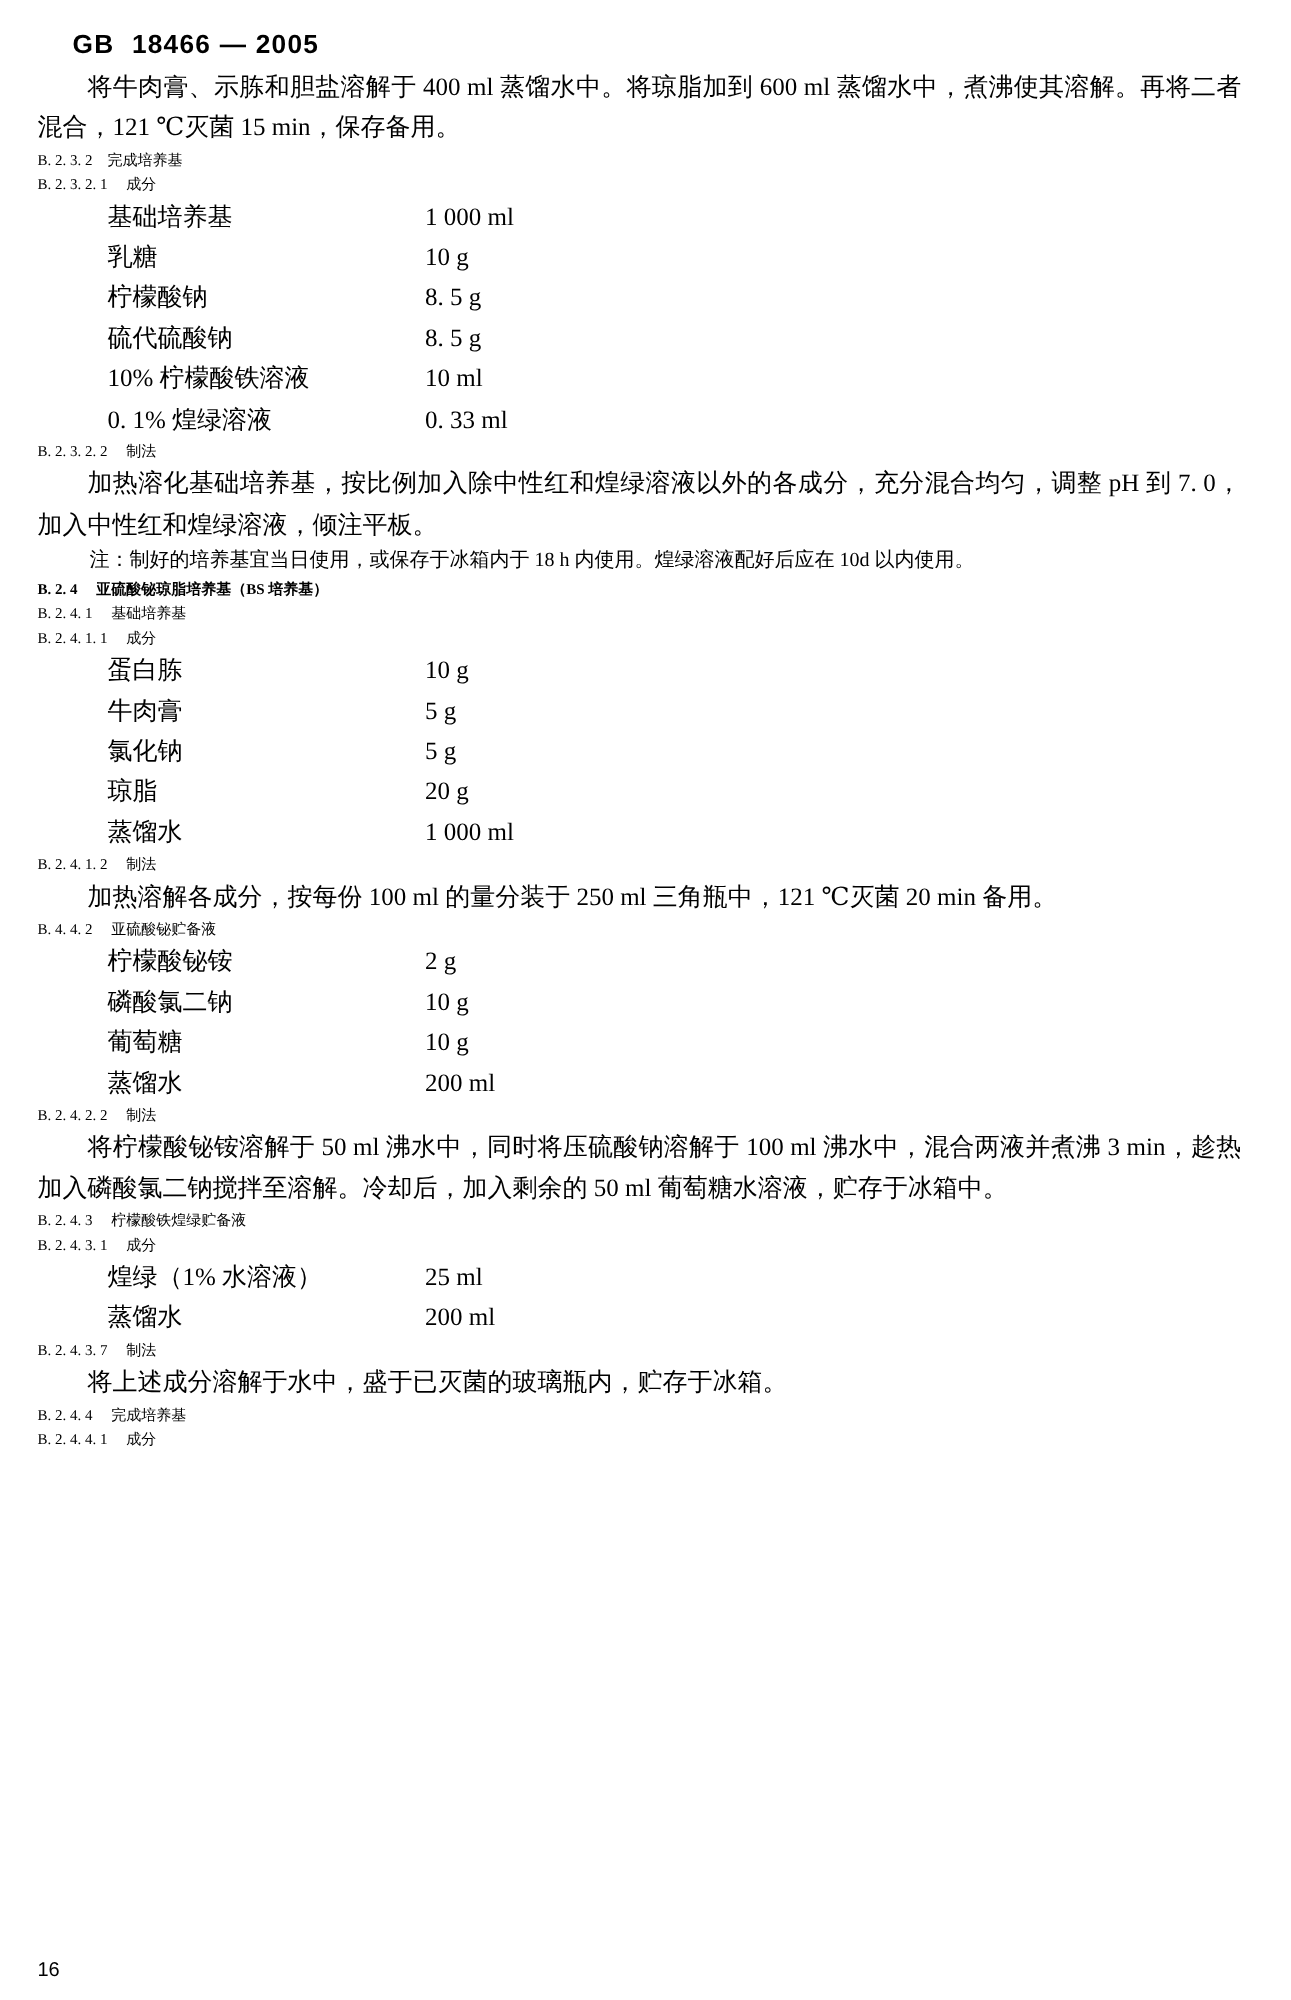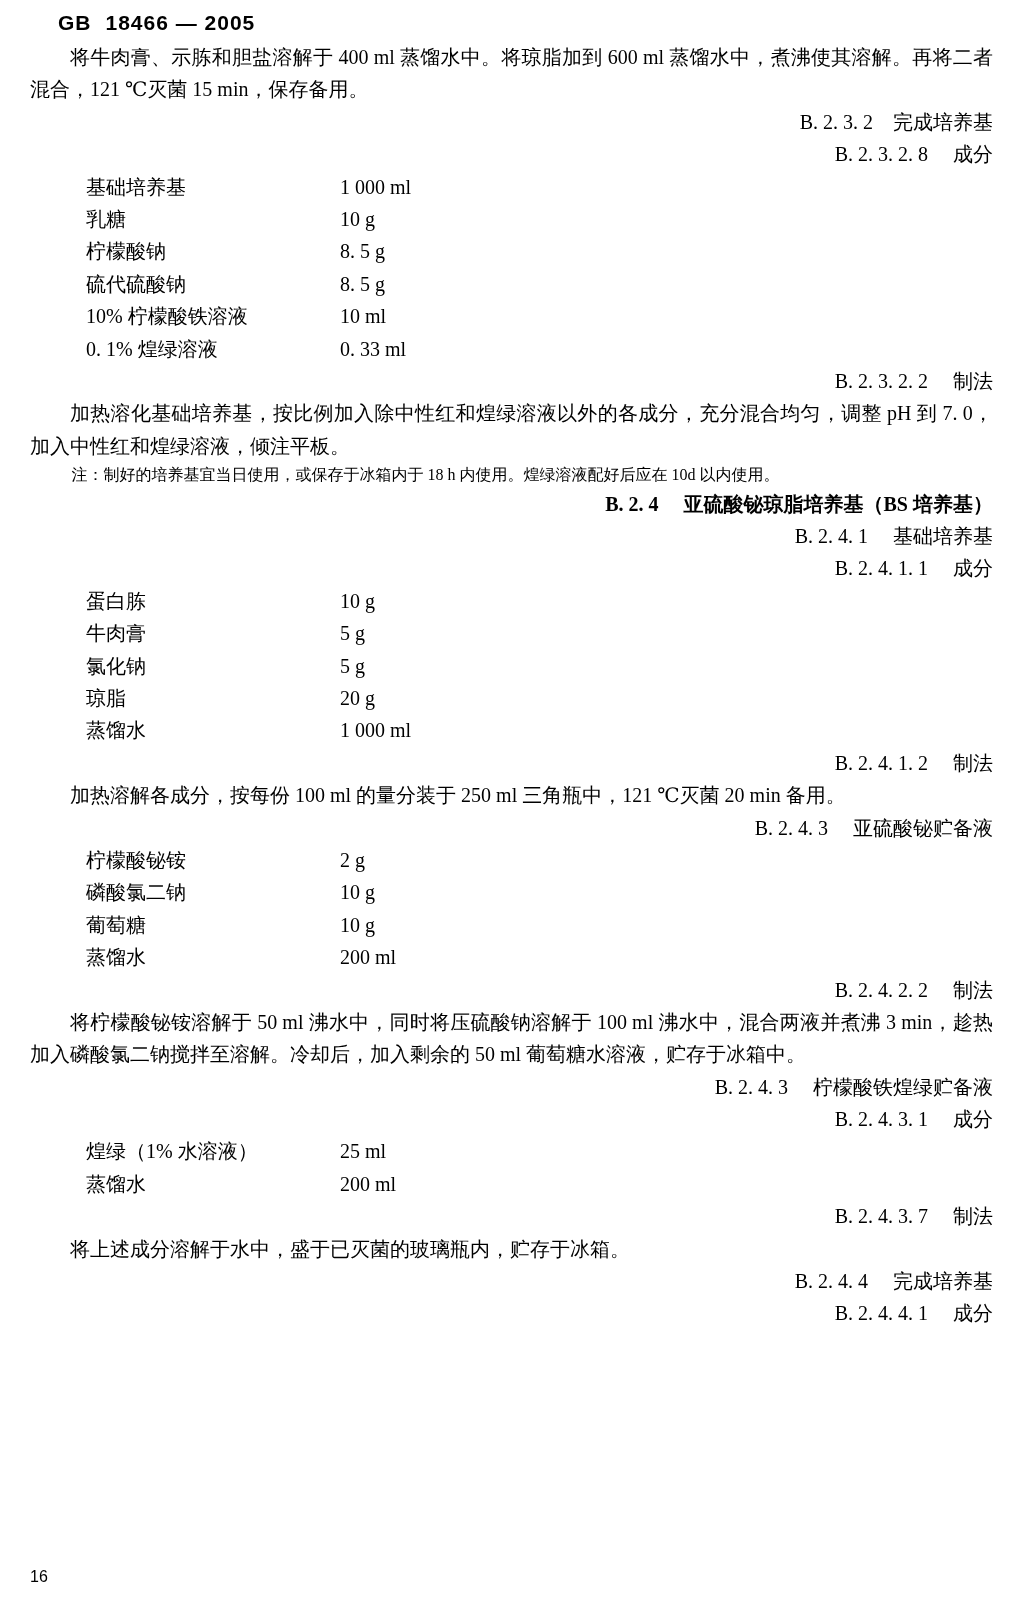--- a/index.html
+++ b/index.html
@@ -11,21 +11,21 @@
     font-family: "Liberation Serif", "DejaVu Serif", serif;
     color: #000000;
   }
   .page {
     position: relative;
     width: 1033px;
     height: 1600px;
     margin: 0 auto;
     background: #fff;
     box-sizing: border-box;
-    padding: 11px 40px 0 30px;
+    padding: 24px 40px 0 30px;
   }
   .header {
     font-family: "Liberation Sans", sans-serif;
     font-size: 21px;
     font-weight: bold;
     letter-spacing: 1px;
     margin: 0 0 6px 28px;
   }
   .header .gb {
     font-weight: bold;
@@ -37,24 +37,23 @@
   }
   .para {
     margin: 0;
     text-indent: 2em;
     text-align: justify;
     font-size: 20px;
     line-height: 1.62;
   }
   .heading {
     margin: 0;
-    font-size: 20px;
+    font-size: 12px;
     line-height: 1.62;
     white-space: pre;
-    text-align: right;
   }
   .heading.bold {
     font-weight: bold;
   }
   .note {
     margin: 0;
     font-size: 16px;
     line-height: 1.6;
     text-indent: 2.6em;
   }
@@ -90,21 +89,21 @@
 
 <div class="page">
 
   <div class="header">
     <span class="gb">GB</span><span>18466 — 2005</span>
   </div>
 
   <div class="content" id="content">
       <p class="para">将牛肉膏、示胨和胆盐溶解于 400 ml 蒸馏水中。将琼脂加到 600 ml 蒸馏水中，煮沸使其溶解。再将二者混合，121 ℃灭菌 15 min，保存备用。</p>
       <p class="heading">B. 2. 3. 2　完成培养基</p>
-      <p class="heading">B. 2. 3. 2. 8　 成分</p>
+      <p class="heading">B. 2. 3. 2. 1　 成分</p>
       <table class="ing-table">
         <tbody>
           <tr>
             <td class="ing-name">基础培养基</td>
             <td class="ing-amt">1 000 ml</td>
           </tr>
           <tr>
             <td class="ing-name">乳糖</td>
             <td class="ing-amt">10 g</td>
           </tr>
@@ -151,21 +150,21 @@
             <td class="ing-amt">20 g</td>
           </tr>
           <tr>
             <td class="ing-name">蒸馏水</td>
             <td class="ing-amt">1 000 ml</td>
           </tr>
         </tbody>
       </table>
       <p class="heading">B. 2. 4. 1. 2　 制法</p>
       <p class="para">加热溶解各成分，按每份 100 ml 的量分装于 250 ml 三角瓶中，121 ℃灭菌 20 min 备用。</p>
-      <p class="heading">B. 2. 4. 3　 亚硫酸铋贮备液</p>
+      <p class="heading">B. 4. 4. 2　 亚硫酸铋贮备液</p>
       <table class="ing-table">
         <tbody>
           <tr>
             <td class="ing-name">柠檬酸铋铵</td>
             <td class="ing-amt">2 g</td>
           </tr>
           <tr>
             <td class="ing-name">磷酸氯二钠</td>
             <td class="ing-amt">10 g</td>
           </tr>

